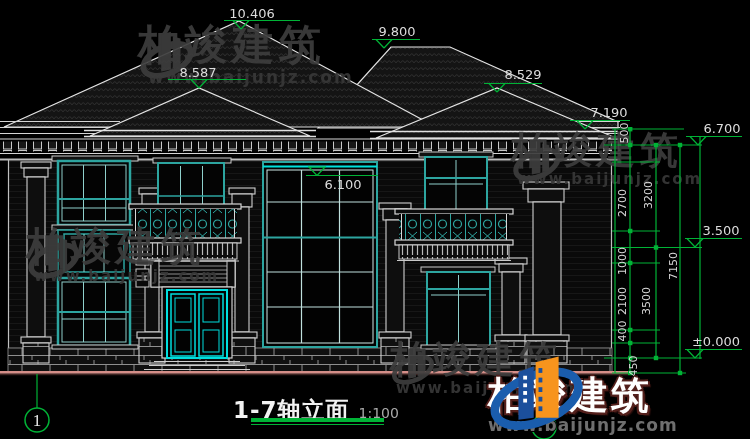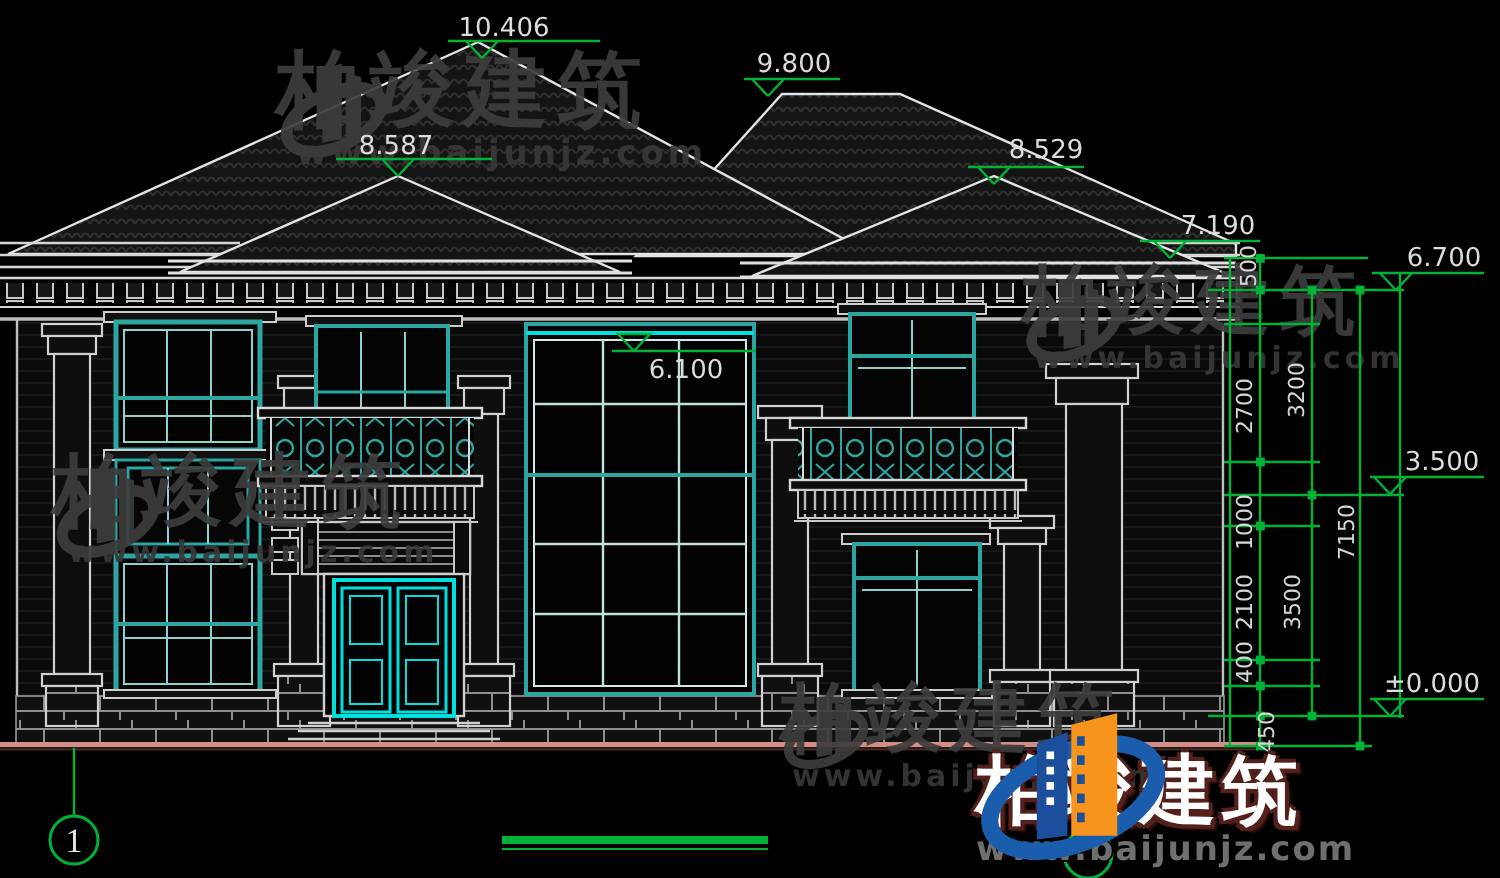--- a/index.html
+++ b/index.html
@@ -371,16 +371,19 @@
           <rect x="57" y="50" width="4" height="5"></rect>
       <rect x="57" y="60" width="4" height="5"></rect>
     </g>
   </svg>
   <div class="bf-text">
     <span class="bf-brand">柏竣建筑</span>
     <span class="bf-url">www.baijunjz.com</span>
   </div>
 </div>
 
+<div class="title-block">
+  <span class="title-main">1-7轴立面</span><span class="title-scale">1:100</span>
+</div>
 <div class="title-line-thick"></div>
 <div class="title-line-thin"></div>
 
 </div>
 
 </body></html>

